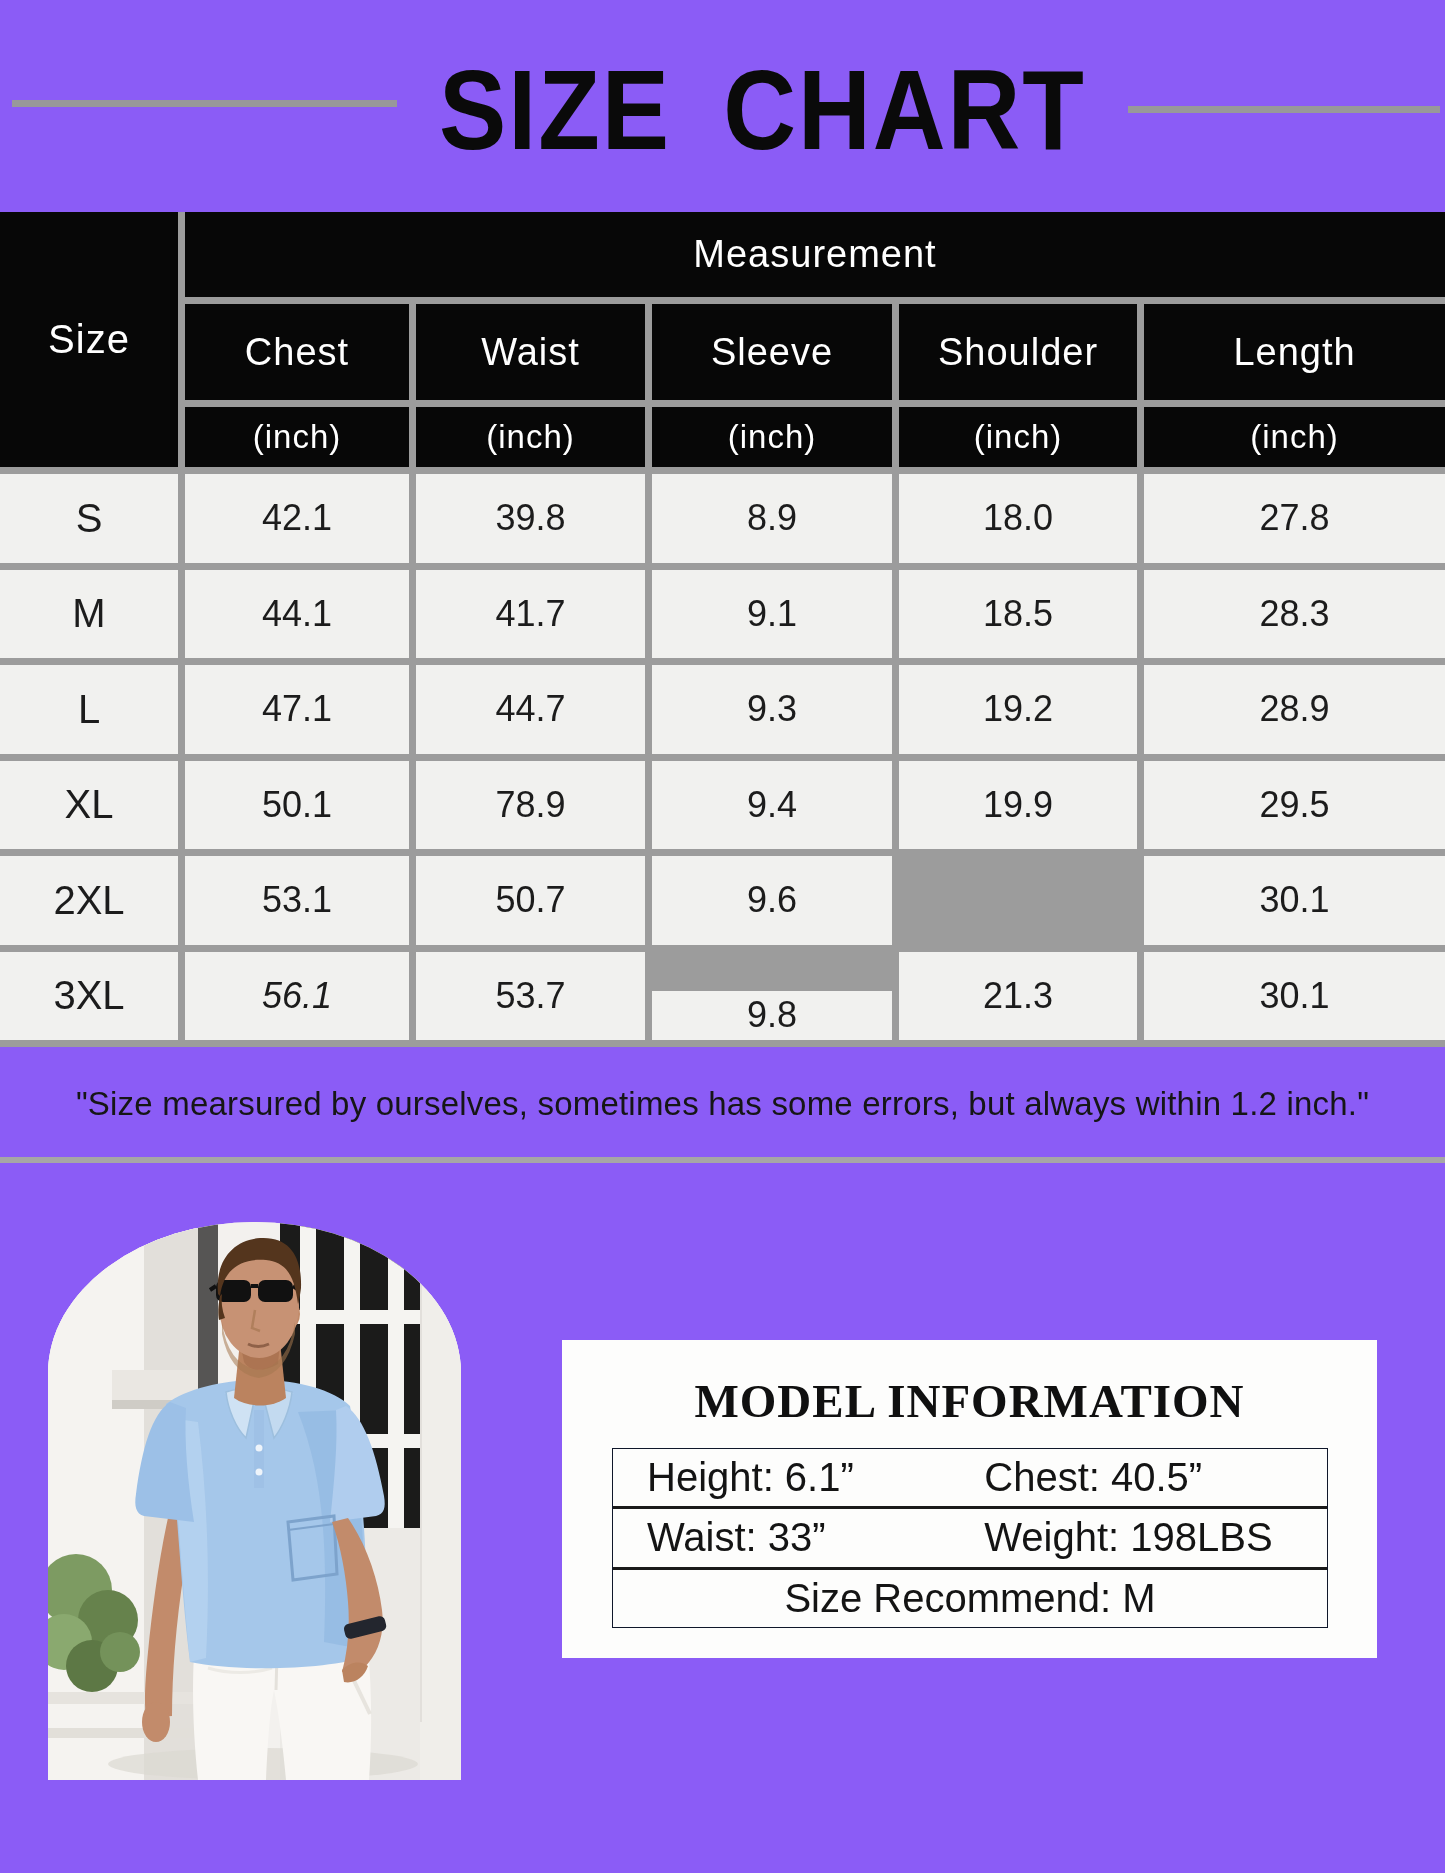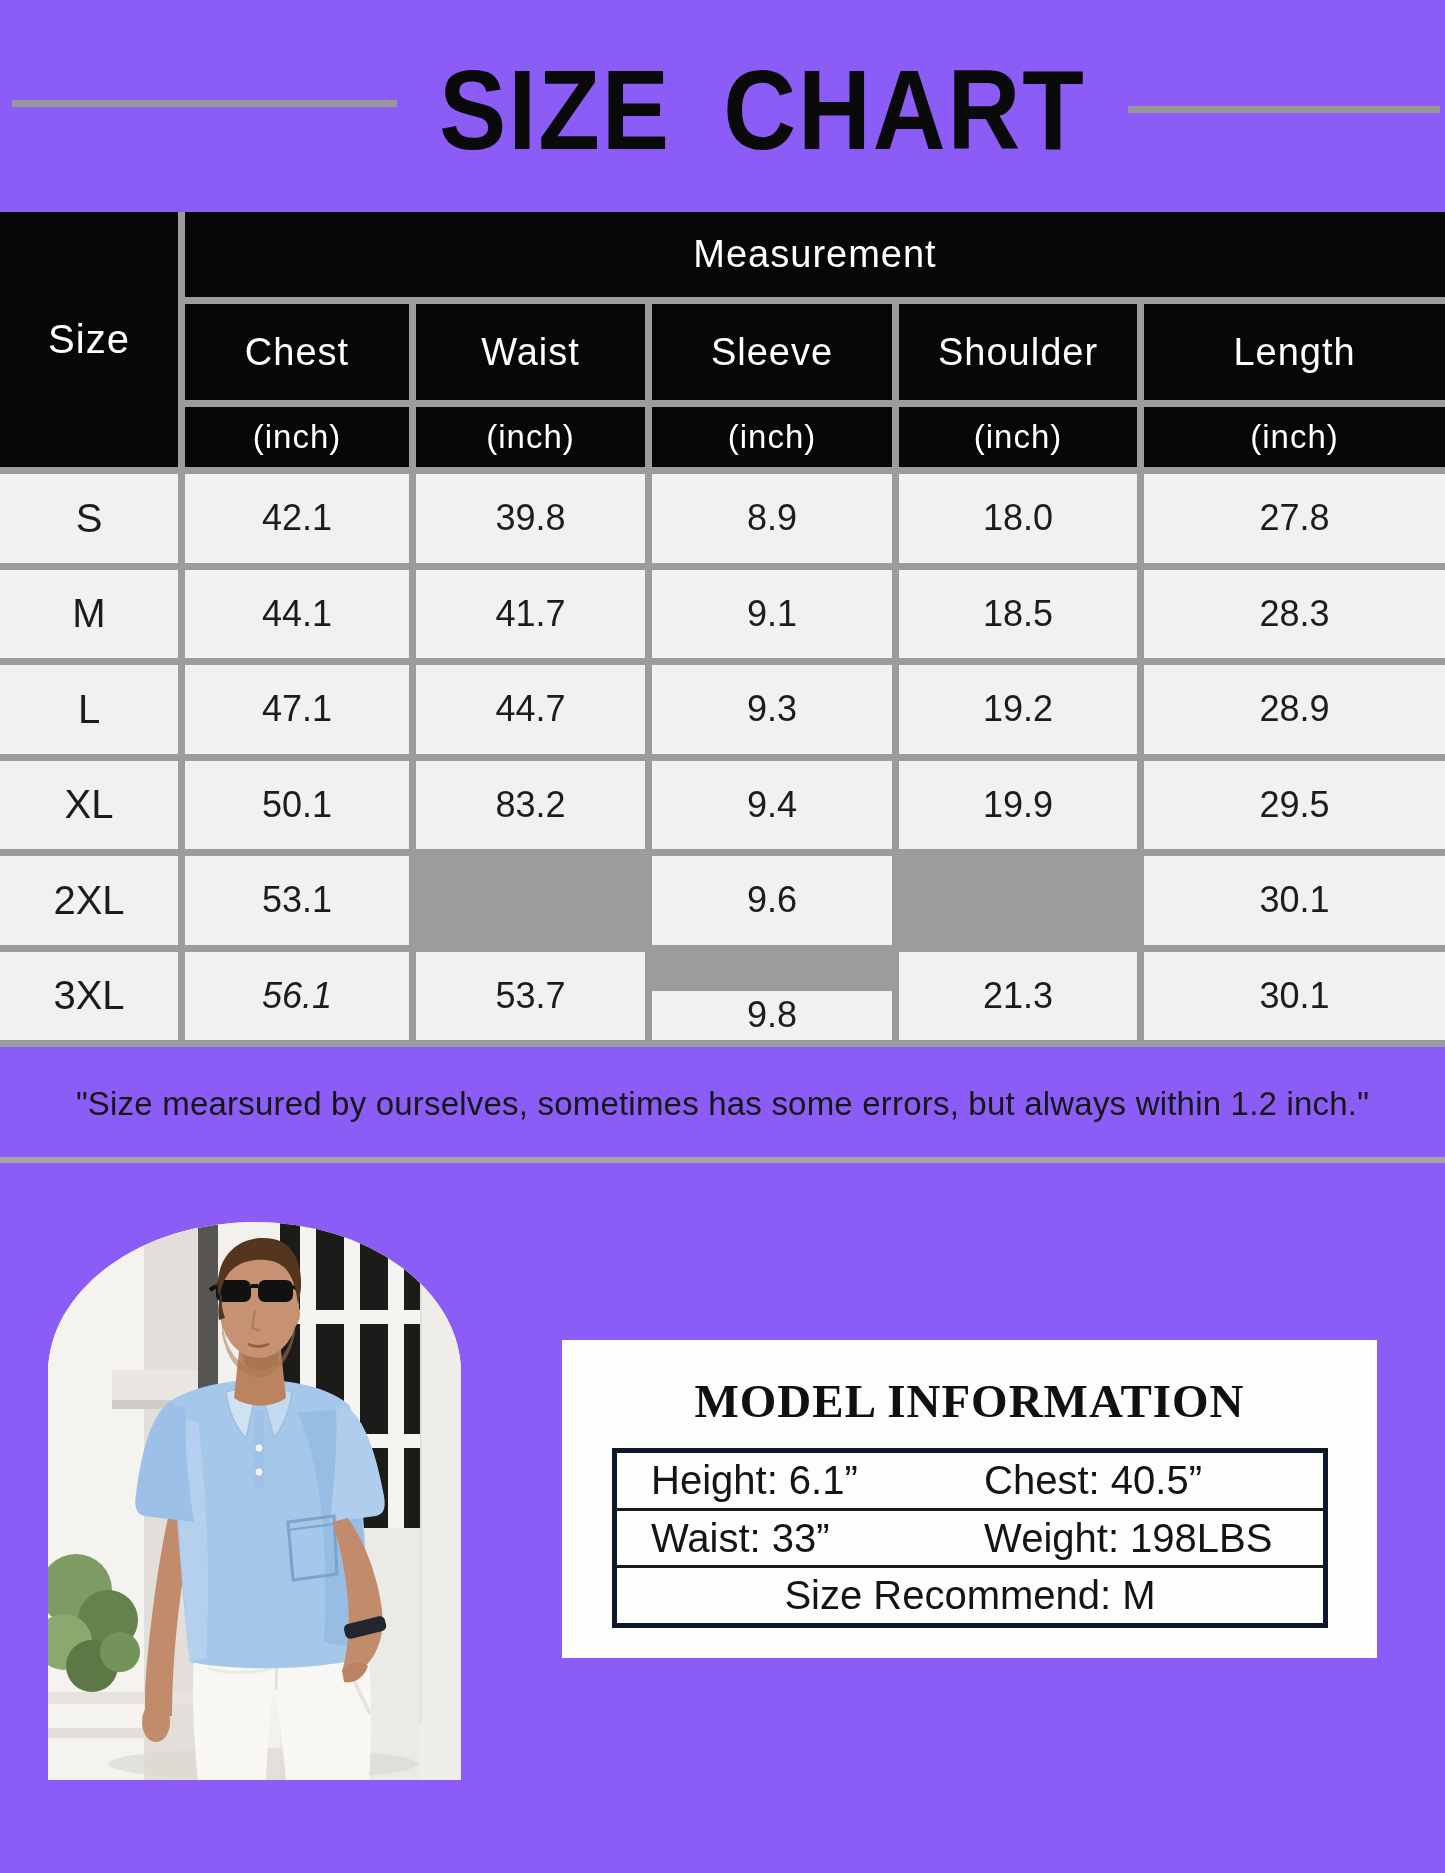--- a/index.html
+++ b/index.html
@@ -34,21 +34,21 @@
   
   .photo{position:absolute;left:48px;top:1222px;width:413px;height:558px;
          border-radius:207px 207px 0 0 / 152px 152px 0 0;overflow:hidden;background:#f3f1ee;}
   .photo svg{display:block;width:100%;height:100%;}
   
   .card{position:absolute;left:562px;top:1340px;width:815px;height:318px;background:#fdfdfc;}
   .card-title{position:absolute;top:34px;left:0;width:100%;text-align:center;
               font-family:"Liberation Serif", serif;font-weight:bold;font-size:47px;
               letter-spacing:1px;color:#101010;white-space:nowrap;}
   .card-table{position:absolute;left:50px;top:108px;width:716px;height:180px;
-              border:5px solid #0f172a;box-sizing:border-box;display:flex;flex-direction:column;
+              border:1px solid #0f172a;box-sizing:border-box;display:flex;flex-direction:column;
               font-size:40px;color:#141414;}
   .ct-row{flex:1;display:flex;align-items:center;position:relative;border-top:3px solid #1a1a1a;}
   .ct-row:first-child{border-top:none;}
   .ct-left{position:absolute;left:34px;white-space:nowrap;}
   .ct-right{position:absolute;left:52%;white-space:nowrap;}
   .ct-center{width:100%;text-align:center;white-space:nowrap;}
 </style>
 </head>
 <body>
 
@@ -89,26 +89,27 @@
       <div class="dcell" style="grid-area: 5 / 5;">18.5</div>
       <div class="dcell" style="grid-area: 5 / 6;">28.3</div>
       <div class="dcell szlab" style="grid-area: 6 / 1;">L</div>
       <div class="dcell" style="grid-area: 6 / 2;">47.1</div>
       <div class="dcell" style="grid-area: 6 / 3;">44.7</div>
       <div class="dcell" style="grid-area: 6 / 4;">9.3</div>
       <div class="dcell" style="grid-area: 6 / 5;">19.2</div>
       <div class="dcell" style="grid-area: 6 / 6;">28.9</div>
       <div class="dcell szlab" style="grid-area: 7 / 1;">XL</div>
       <div class="dcell" style="grid-area: 7 / 2;">50.1</div>
-      <div class="dcell" style="grid-area: 7 / 3;">83.2</div>
+      <div class="dcell" style="grid-area: 7 / 3;">78.9</div>
       <div class="dcell" style="grid-area: 7 / 4;">9.4</div>
       <div class="dcell" style="grid-area: 7 / 5;">19.9</div>
       <div class="dcell" style="grid-area: 7 / 6;">29.5</div>
       <div class="dcell szlab" style="grid-area: 8 / 1;">2XL</div>
       <div class="dcell" style="grid-area: 8 / 2;">53.1</div>
+      <div class="dcell" style="grid-area: 8 / 3;">50.7</div>
       <div class="dcell" style="grid-area: 8 / 4;">9.6</div>
       <div class="dcell" style="grid-area: 8 / 6;">30.1</div>
       <div class="dcell szlab" style="grid-area: 9 / 1;">3XL</div>
       <div class="dcell" style="grid-area: 9 / 2; font-style: italic;">56.1</div>
       <div class="dcell" style="grid-area: 9 / 3;">53.7</div>
       <div class="dcell" style="grid-area: 9 / 4; margin-top: 39px;">9.8</div>
       <div class="dcell" style="grid-area: 9 / 5;">21.3</div>
       <div class="dcell" style="grid-area: 9 / 6;">30.1</div>
     </div>
 

